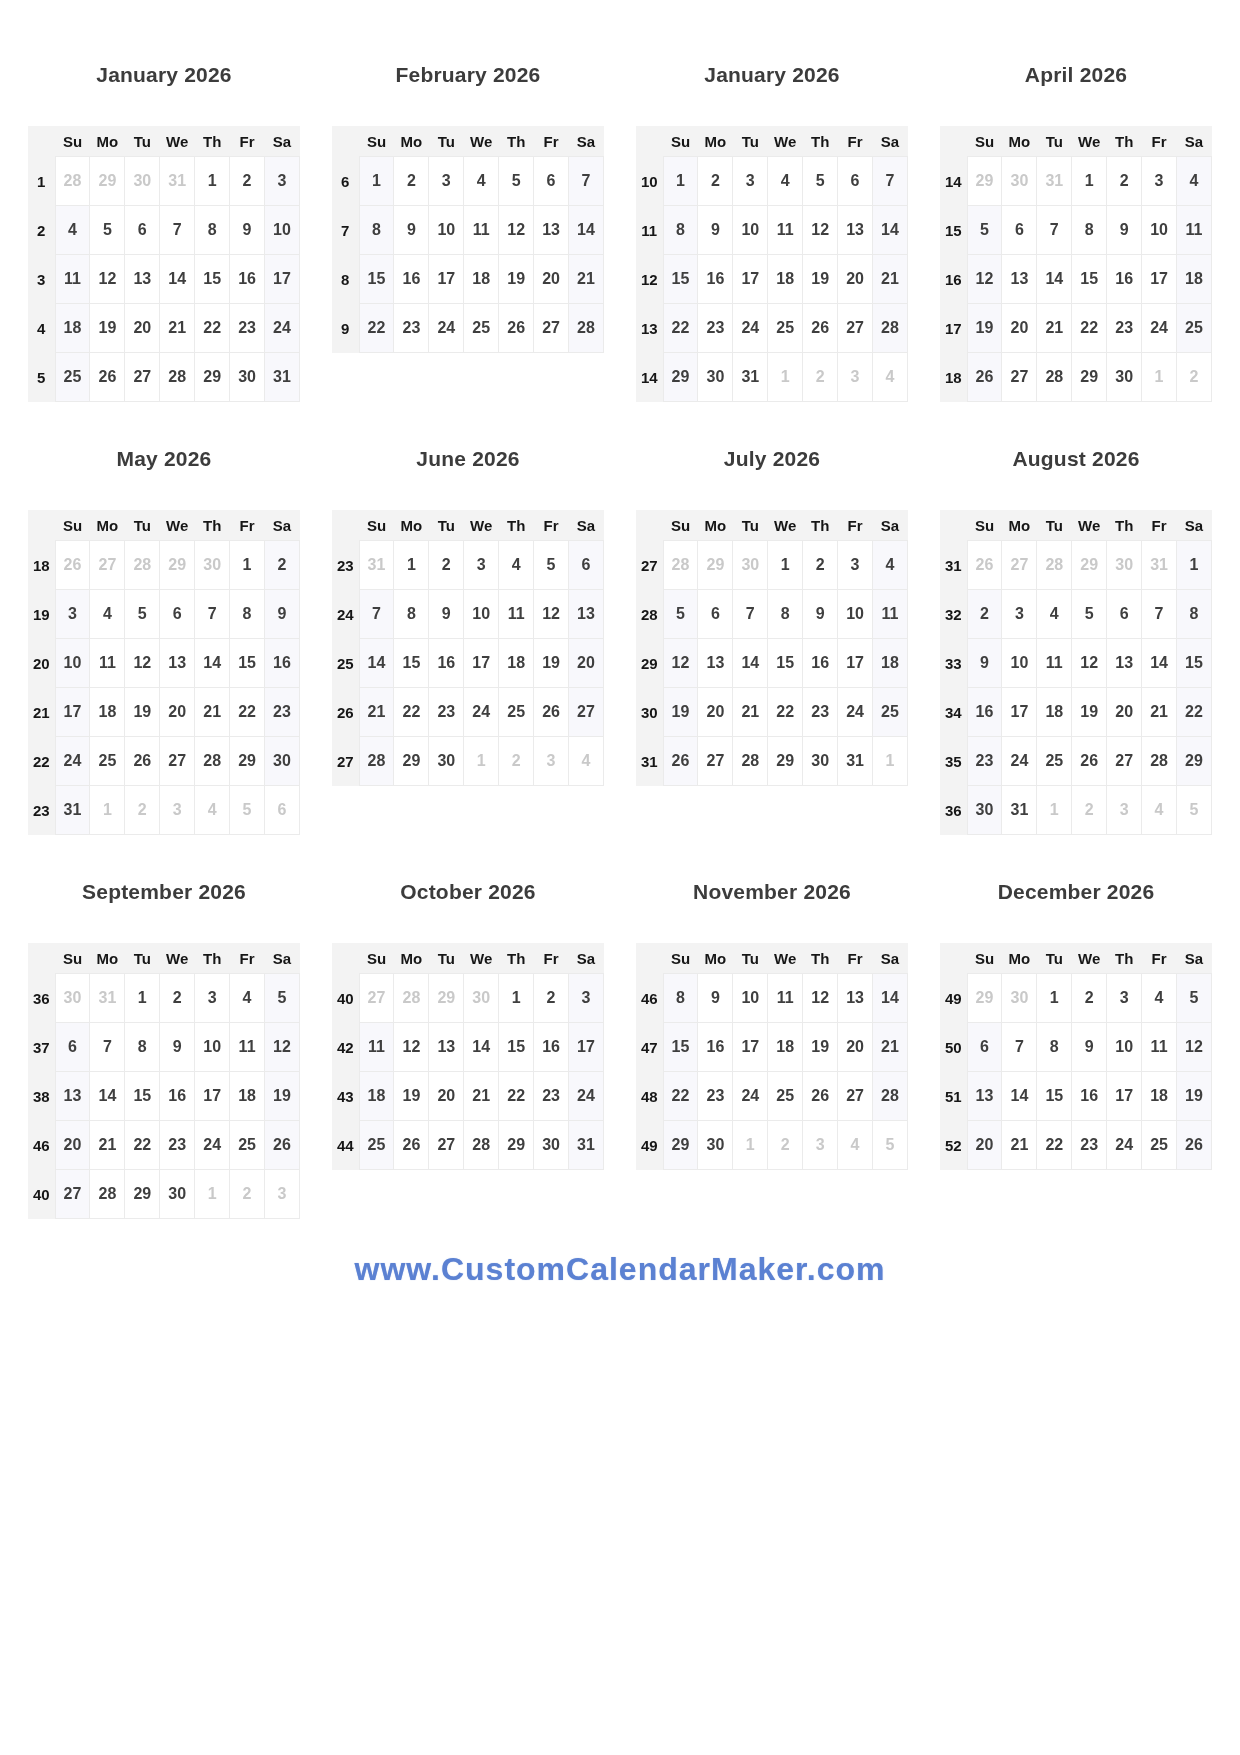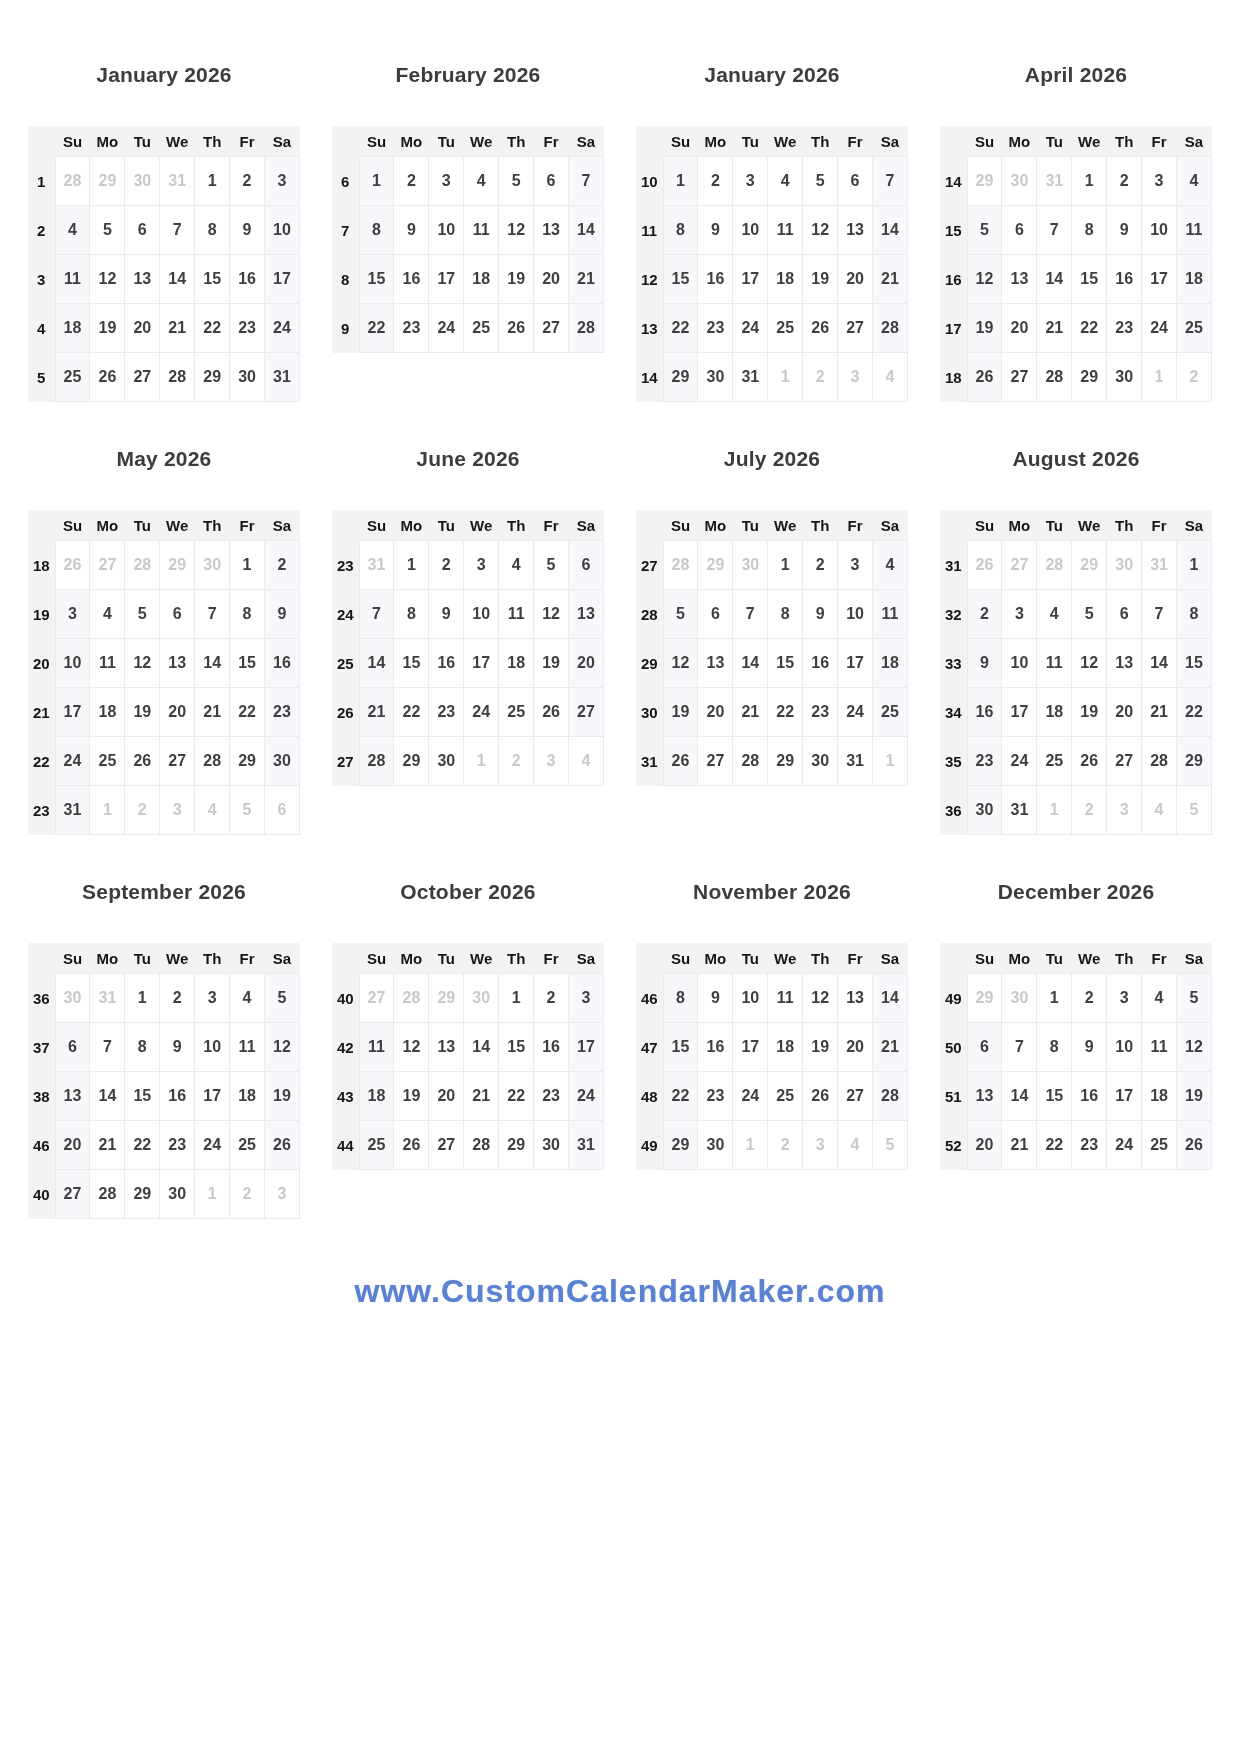--- a/index.html
+++ b/index.html
@@ -68,21 +68,21 @@
     text-align: center;
     vertical-align: middle;
     font-size: 16px;
     font-weight: 700;
     color: var(--day-text, #3f3f3f);
     padding: 0;
   }
   td.day.weekend { background: var(--weekend-bg, #f8f8fc); }
   td.day.out { color: var(--muted-text, #c9c9c9); background: #ffffff; }
   .footer {
-    margin-top: 50px;
+    margin-top: 28px;
     text-align: center;
   }
   .footer-text {
     font-size: 32px;
     line-height: 44px;
     font-weight: 700;
     letter-spacing: 1px;
     color: var(--footer-blue, #5b81d2);
     text-shadow: 0 0 1px rgba(91, 129, 210, 0.55);
     cursor: pointer;

